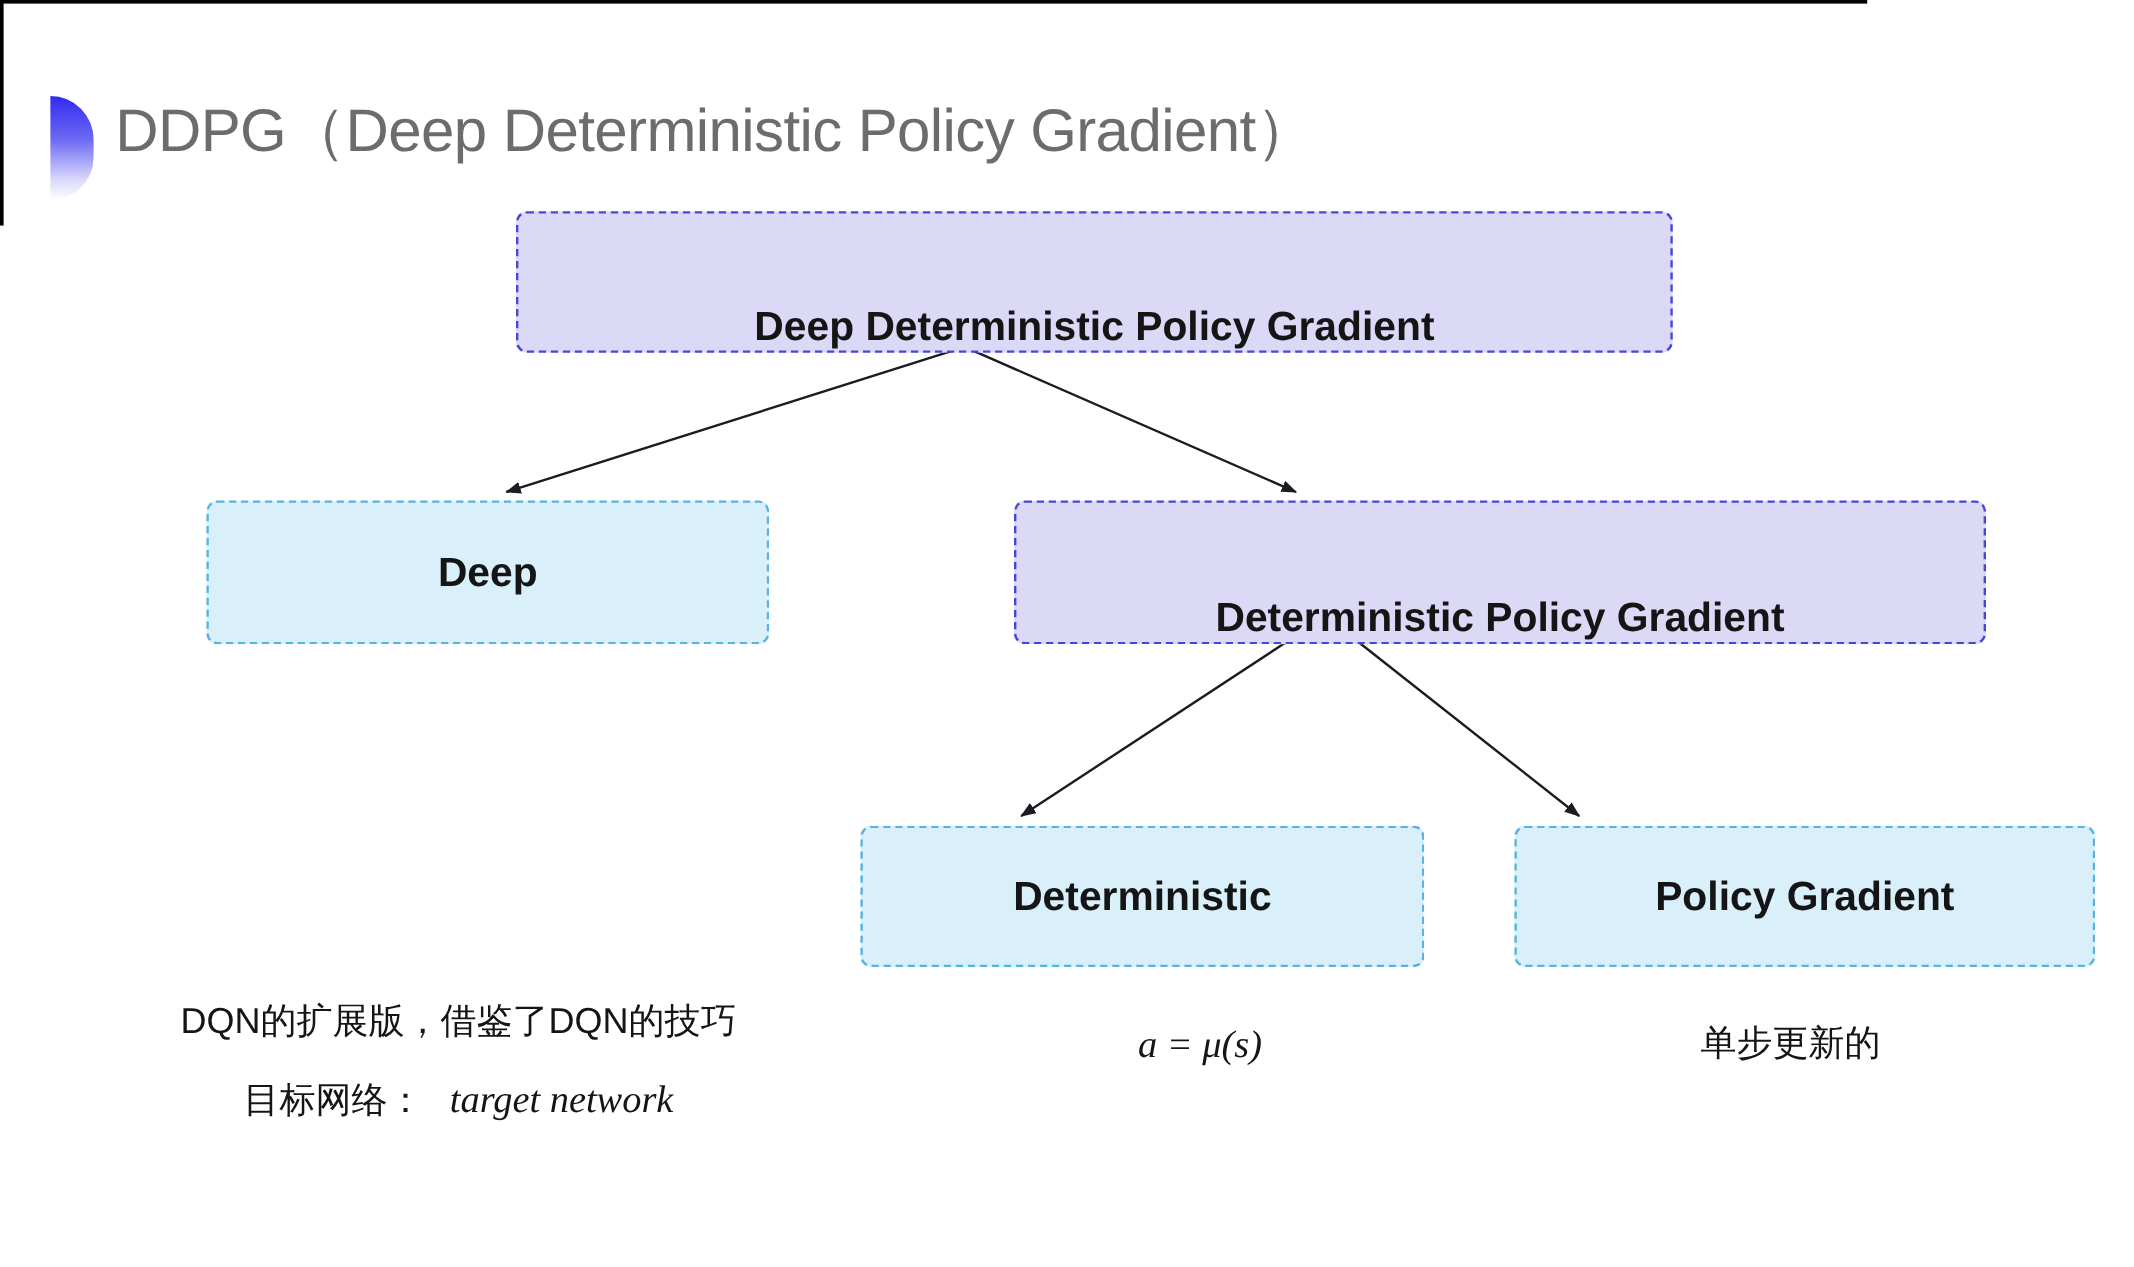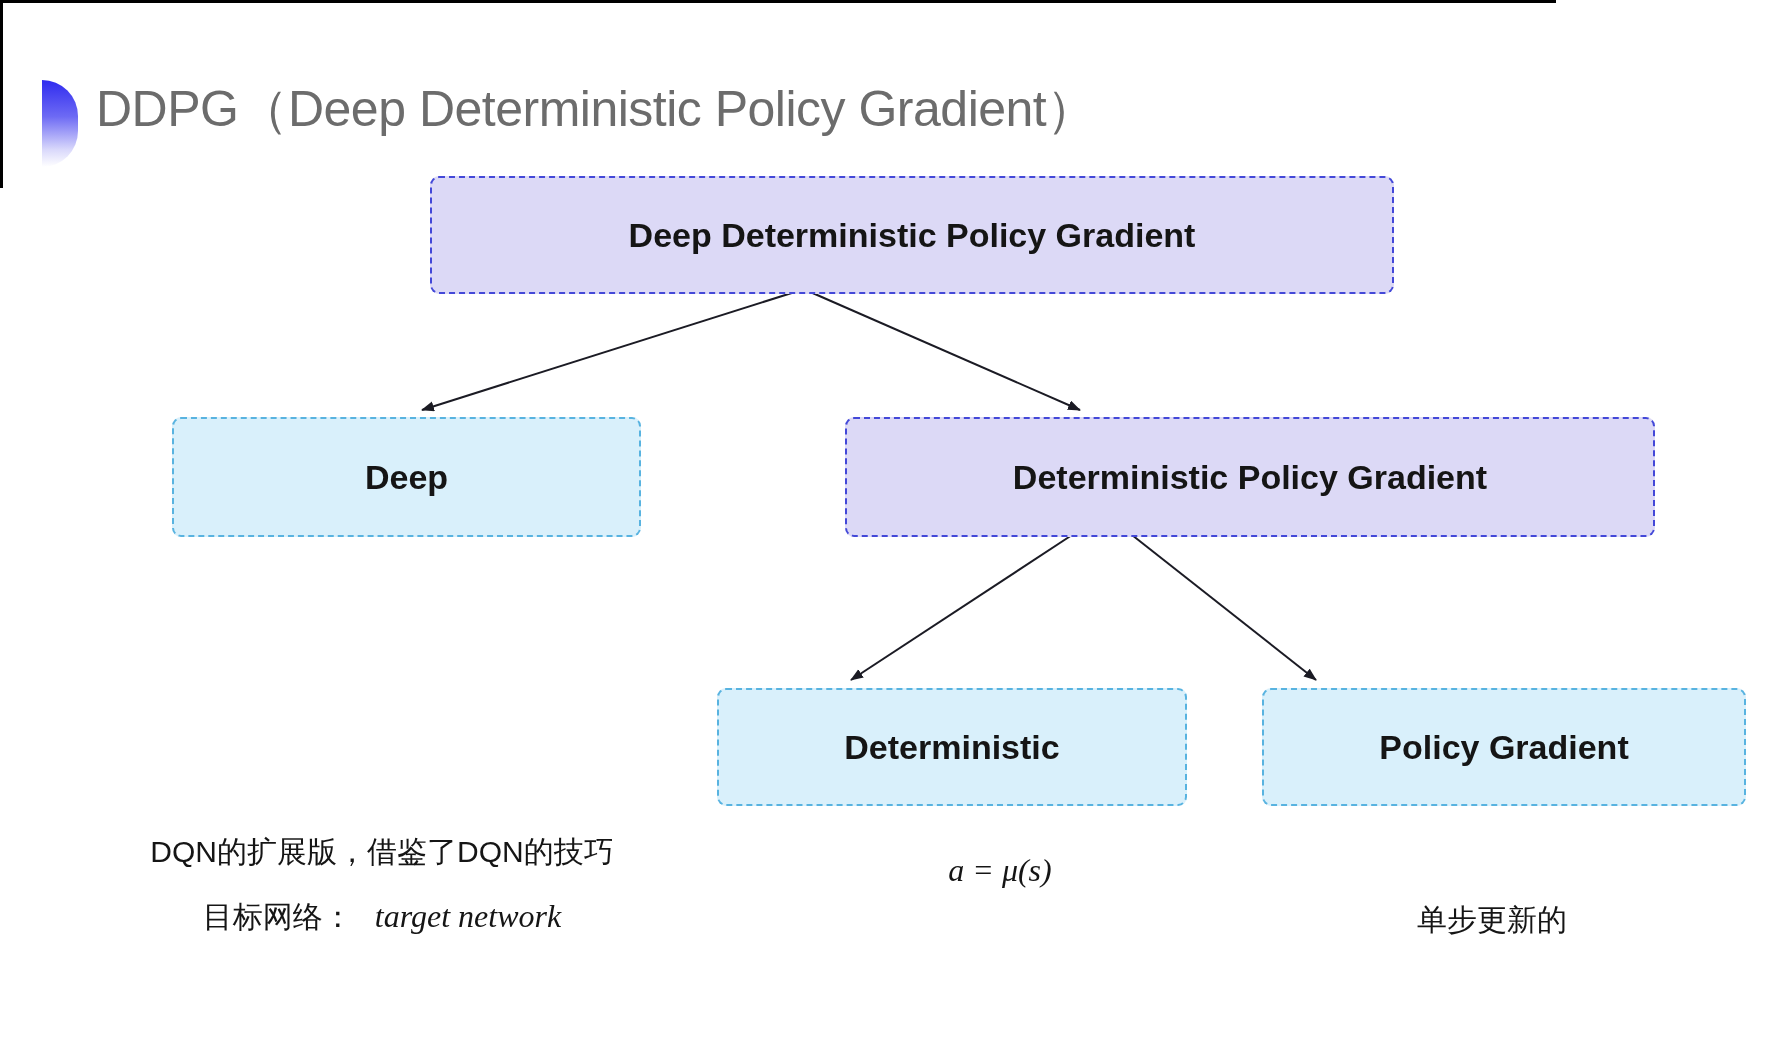--- a/index.html
+++ b/index.html
@@ -26,39 +26,39 @@
     position:absolute;left:96px;top:76px;width:1500px;
     font-size:50px;font-weight:500;color:var(--title-gray);
     letter-spacing:-0.5px;white-space:nowrap;
   }
   
   .node{
     position:absolute;display:flex;align-items:center;justify-content:center;
     border-radius:9px;font-size:34px;font-weight:600;color:var(--text-dark);
     text-align:center;
   }
-  .purple{background:var(--purple-fill);border:2.5px dashed var(--purple-border);}
+  .purple{background:var(--purple-fill);border:2.5px dashed var(--purple-border);align-items:flex-end;}
   .cyan{background:var(--cyan-fill);border:2.5px dashed var(--cyan-border);}
   #node-root{left:430px;top:176px;width:960px;height:114px;}
   #node-deep{left:172px;top:417px;width:465px;height:116px;}
   #node-dpg{left:845px;top:417px;width:806px;height:116px;}
   #node-det{left:717px;top:688px;width:466px;height:114px;}
   #node-pg{left:1262px;top:688px;width:480px;height:114px;}
   
   .arrows{position:absolute;left:0;top:0;pointer-events:none;}
   .arrow-line{stroke:var(--arrow);stroke-width:2;}
   #ah path{fill:var(--arrow);}
   
   .annot{
     position:absolute;text-align:center;color:var(--text-dark);
     font-size:30px;font-weight:500;line-height:40px;
   }
   #annot-deep{left:118px;top:832px;width:528px;}
   #annot-det{left:758px;top:850px;width:484px;}
-  #annot-pg{left:1250px;top:900px;width:484px;}
+  #annot-pg{left:1250px;top:850px;width:484px;}
   #annot-deep .line1{margin-bottom:24px;}
   #annot-deep .line2{margin-bottom:18px;}
   .serif-it{
     font-family:"Liberation Serif",serif;font-style:italic;
     font-size:32px;margin-left:22px;
   }
   .formula{
     font-family:"Liberation Serif",serif;font-style:italic;font-size:32px;
     margin-top:0;
   }

